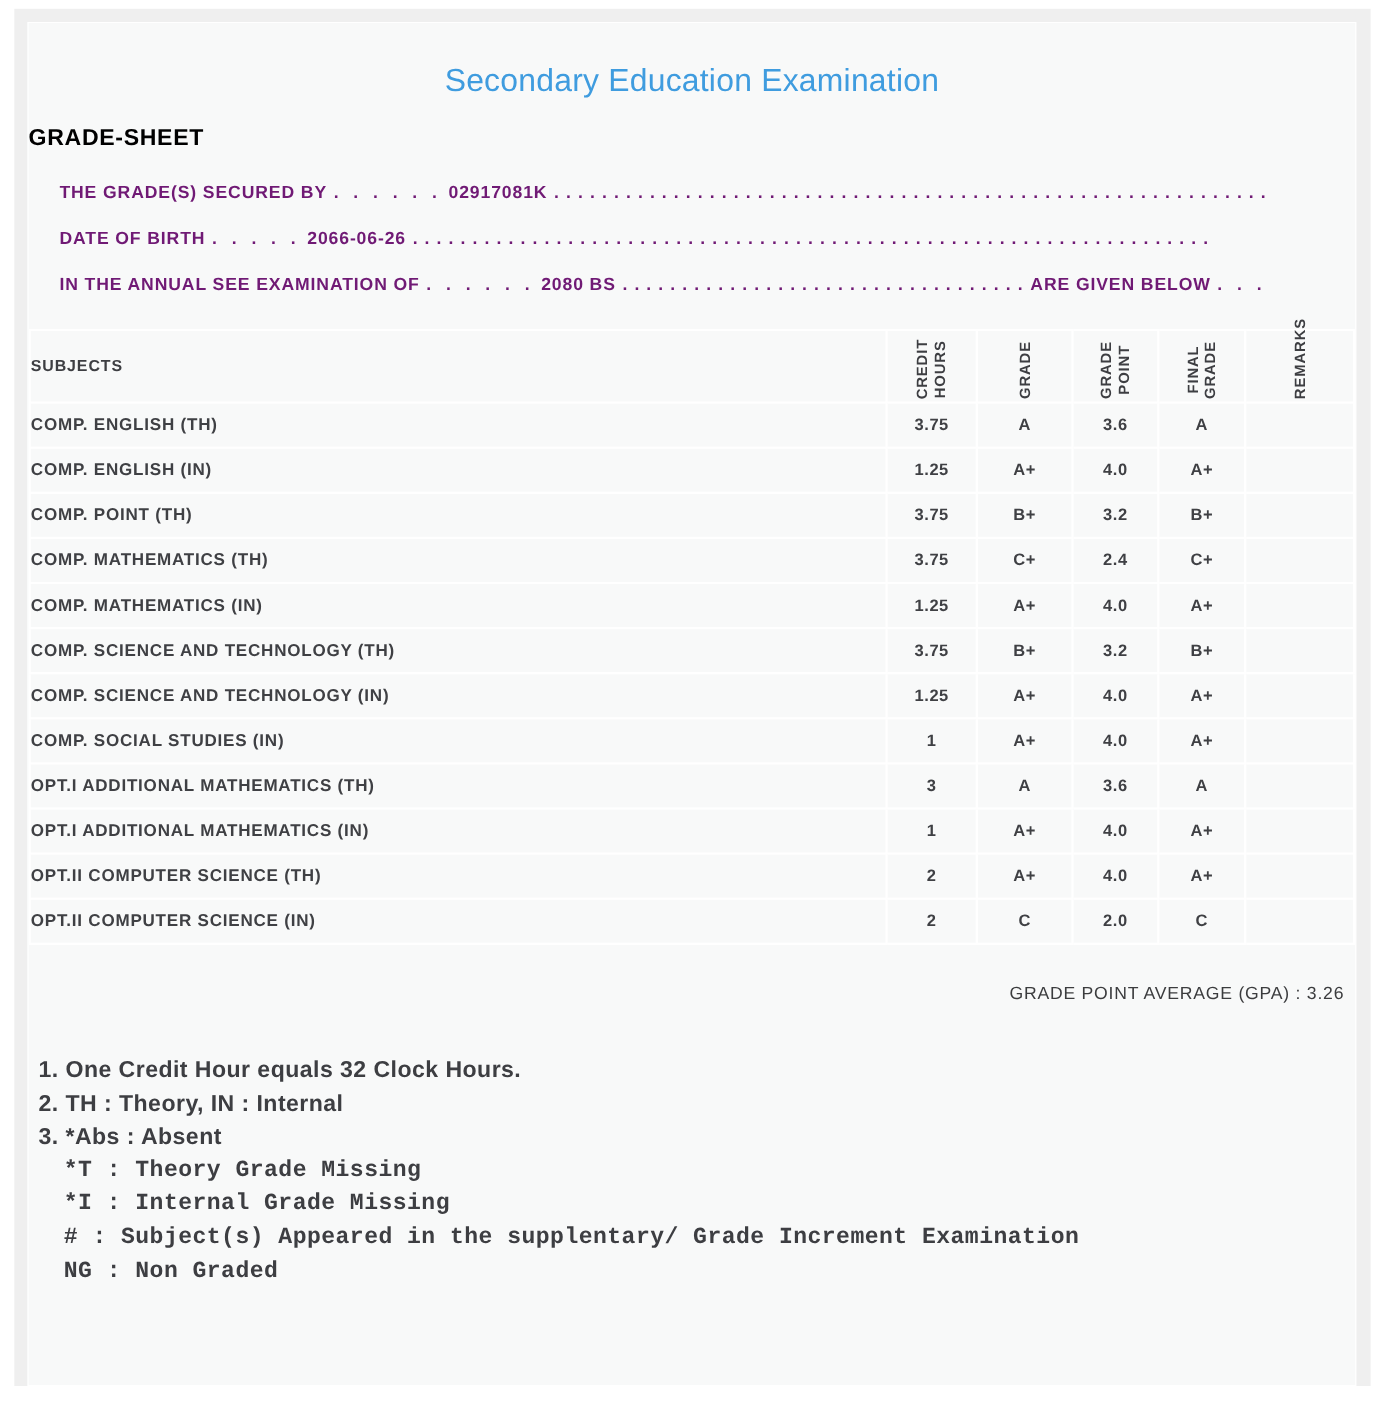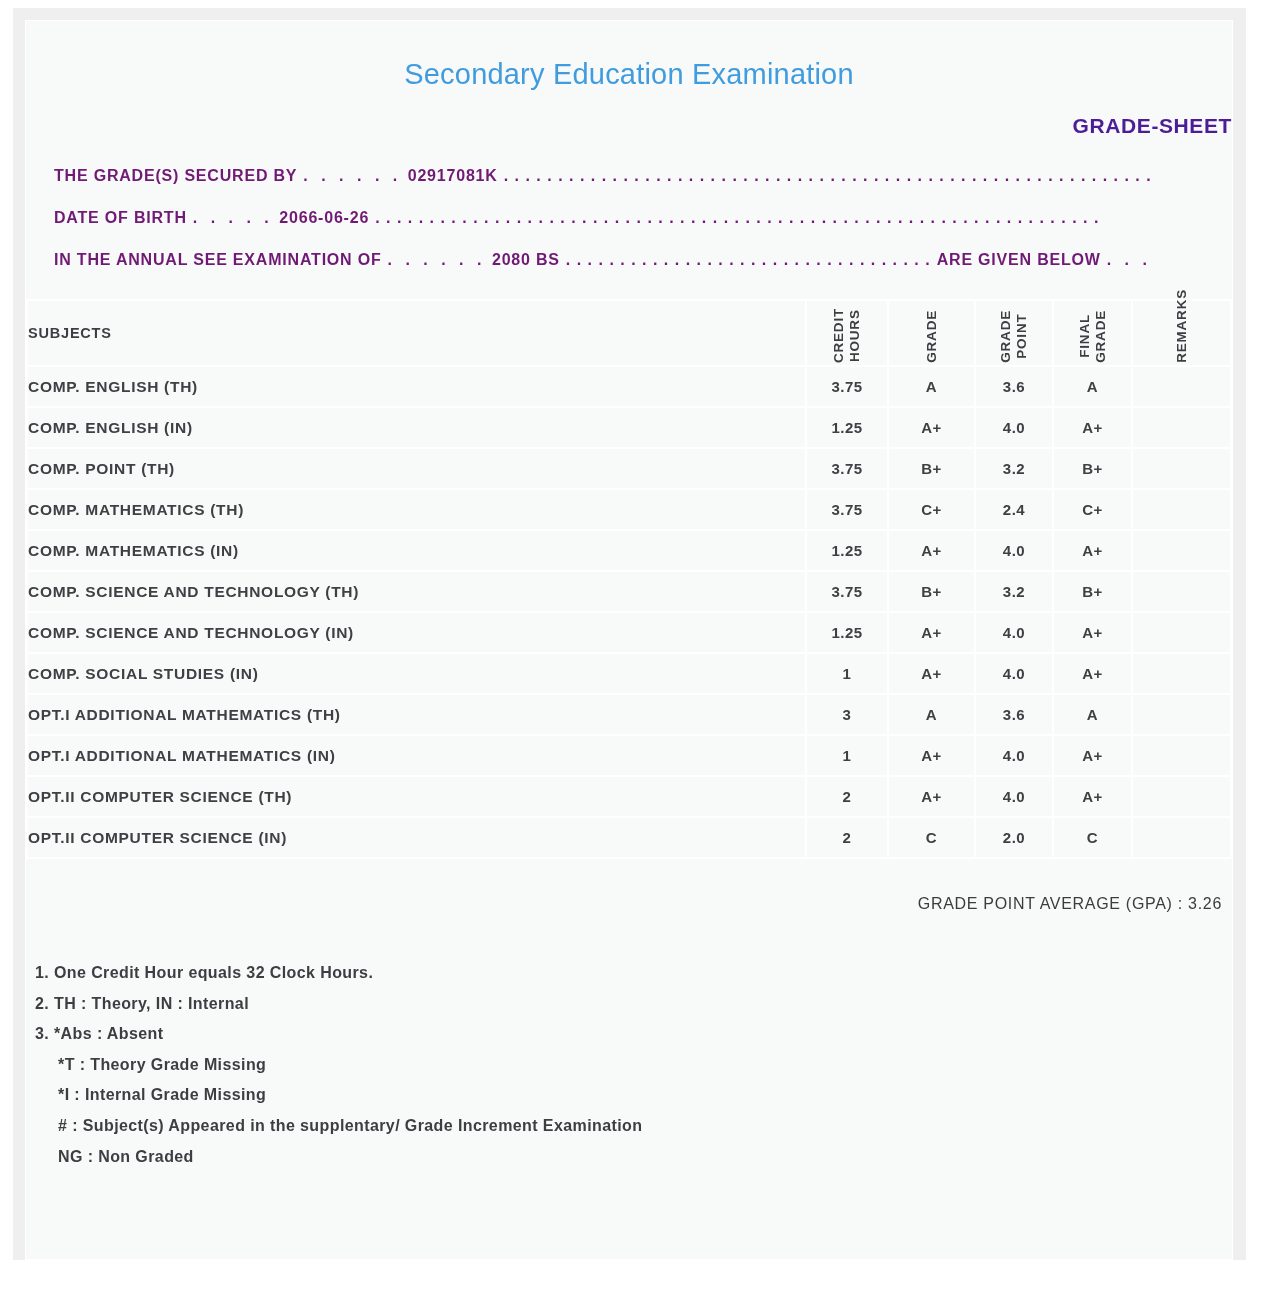--- a/index.html
+++ b/index.html
@@ -27,24 +27,24 @@
   .title {
     margin: 0;
     text-align: center;
     font-size: 29px;
     font-weight: 400;
     color: #3f9cdf;
     letter-spacing: 0.2px;
   }
   .subtitle {
     margin: 23px 0 0 0;
-    text-align: right;
+    text-align: left;
     font-size: 21px;
     font-weight: 700;
-    color: #4c1d95;
+    color: #000000;
     letter-spacing: 0.6px;
   }
   .info {
     margin: 24px 20px 0 28px;
     font-size: 16px;
     font-weight: 700;
     letter-spacing: 0.8px;
     white-space: nowrap;
     overflow: hidden;
     color: #701a75;
@@ -112,27 +112,27 @@
   .gpa {
     margin: 36px 10px 0 0;
     text-align: right;
     font-size: 16px;
     font-weight: 400;
     letter-spacing: 0.7px;
     color: #3b3c3e;
   }
   .notes {
     margin: 45px 0 0 9px;
-    font-size: 16px;
+    font-size: 21px;
     font-weight: 700;
     letter-spacing: 0.4px;
     color: #3d3e42;
   }
   .note { line-height: 30.6px; white-space: nowrap; }
-  .note.indent { padding-left: 23px; }
+  .note.indent { padding-left: 23px; font-family: Liberation Mono, monospace; }
 </style>
 </head>
 <body>
 
 <div class="page">
   <div class="card">
 
     <h1 class="title">Secondary Education Examination</h1>
     <div class="subtitle">GRADE-SHEET</div>
 

